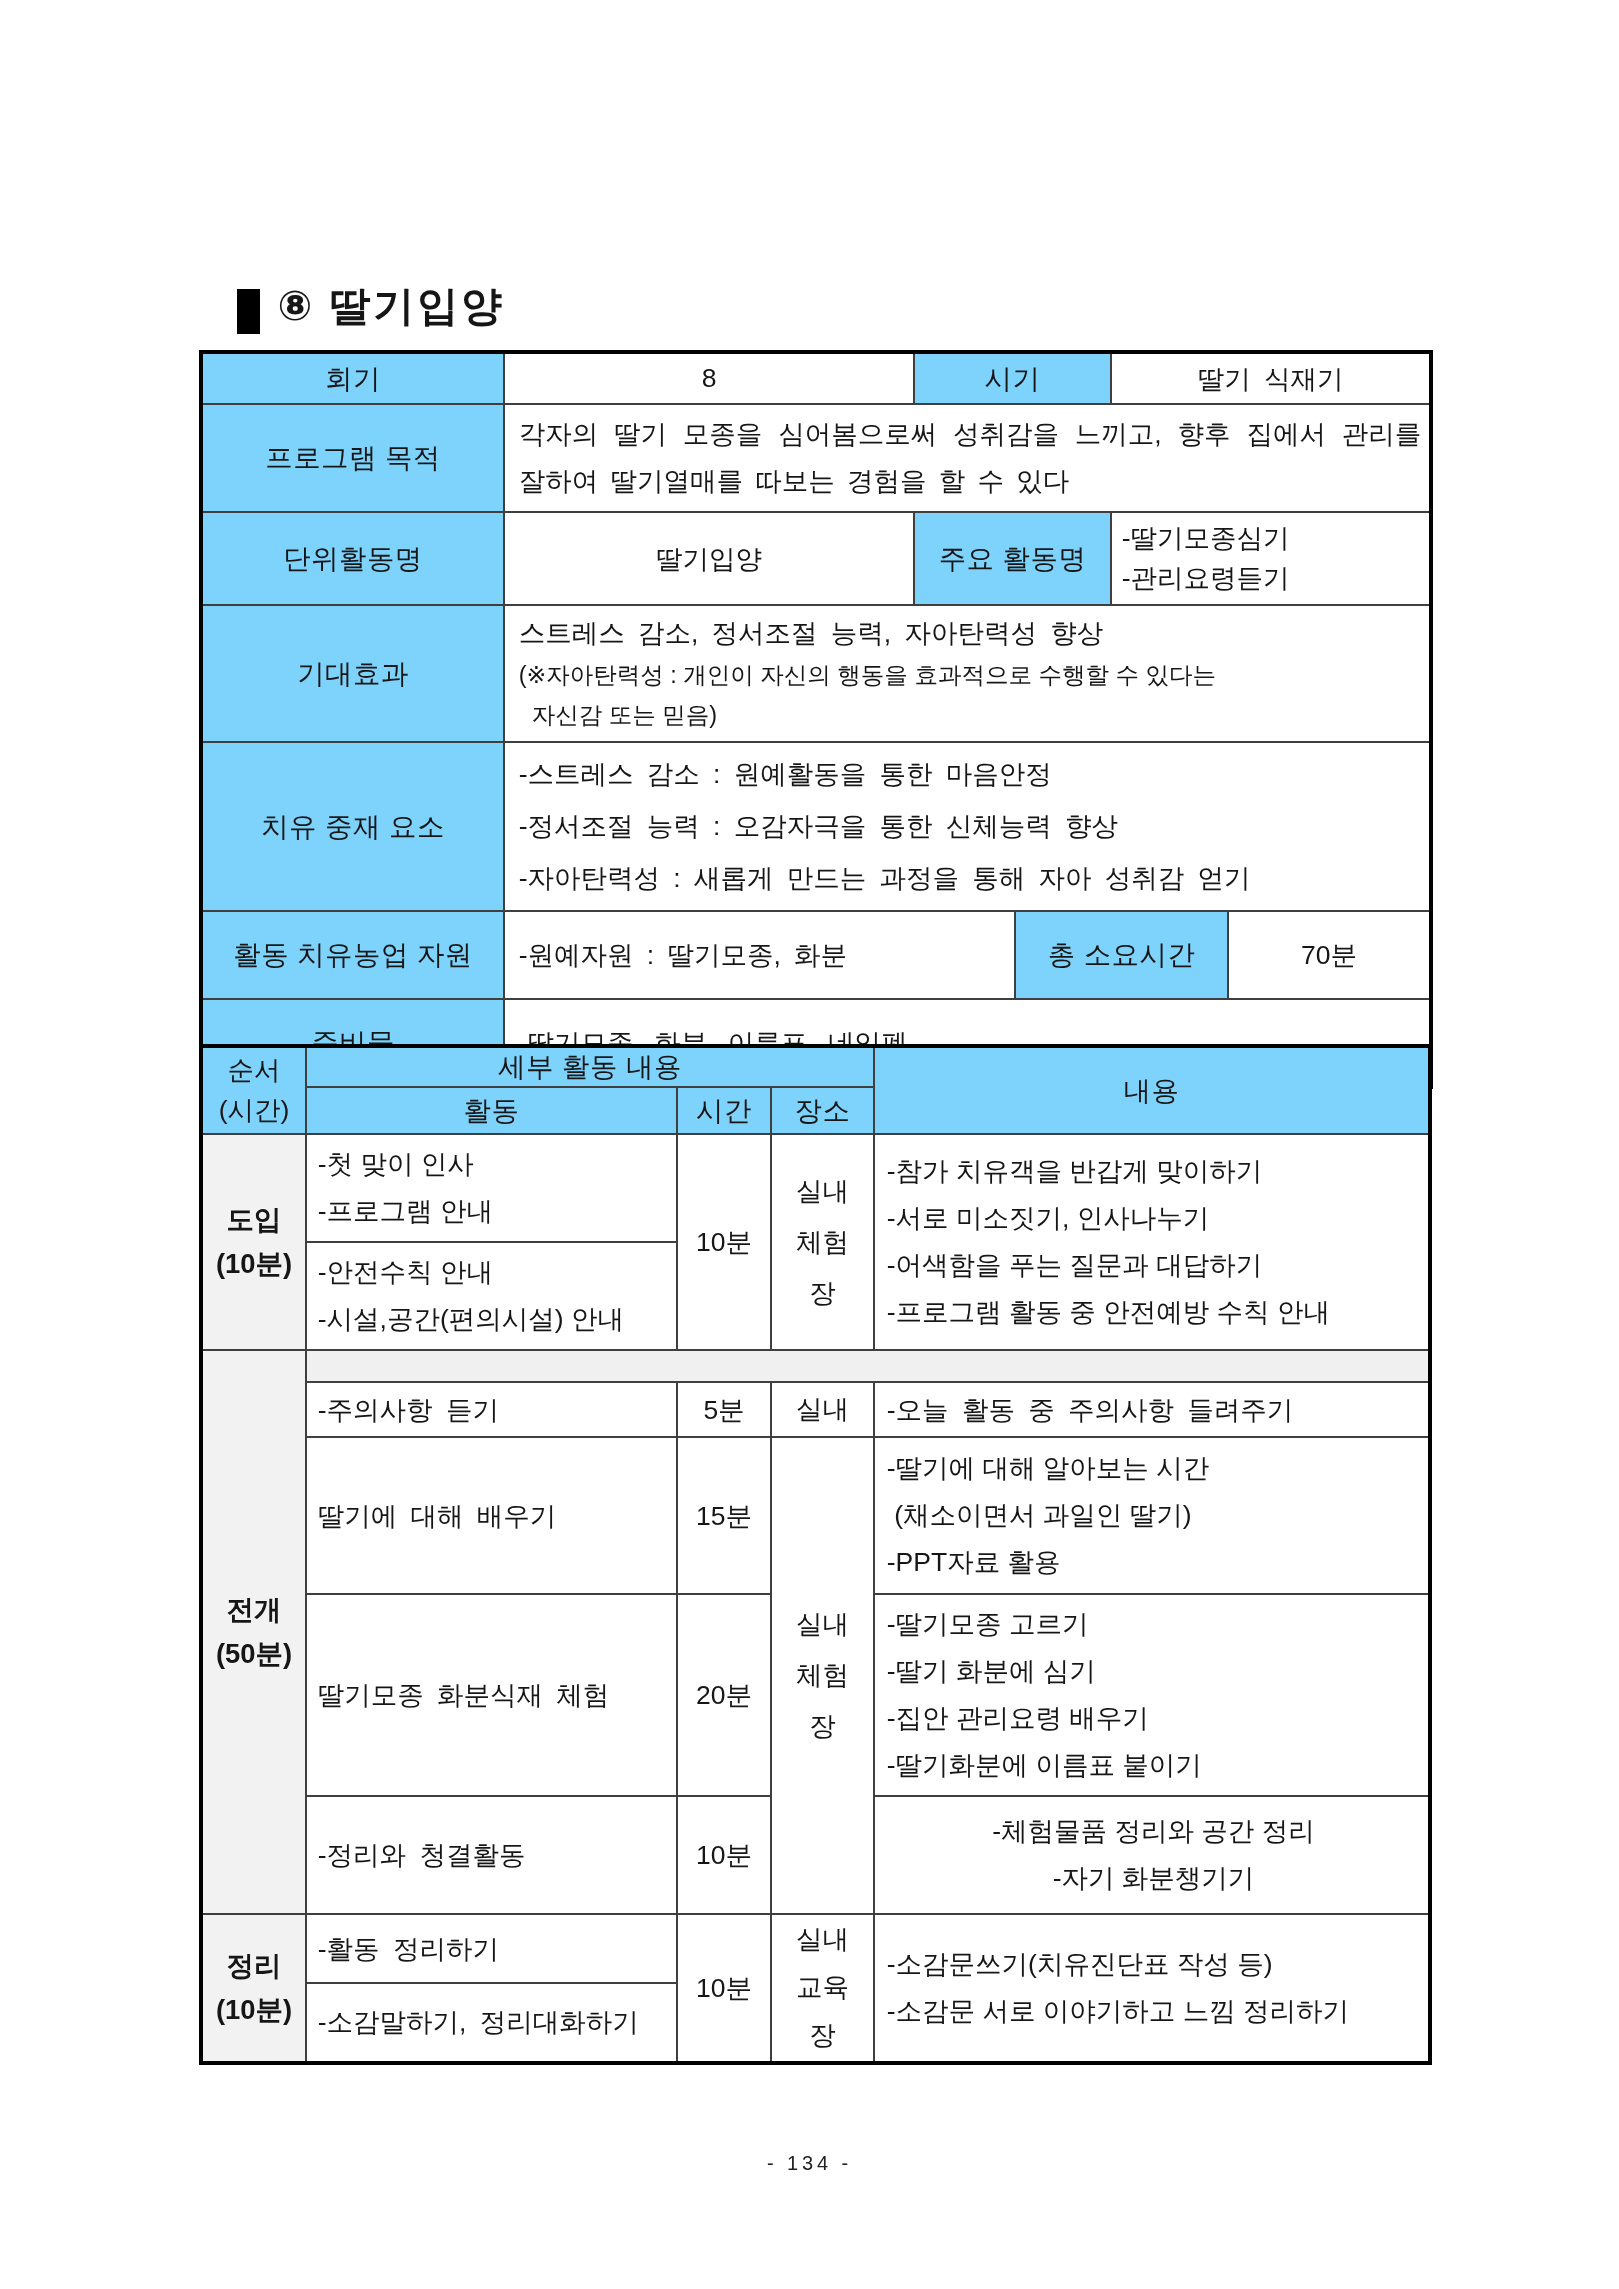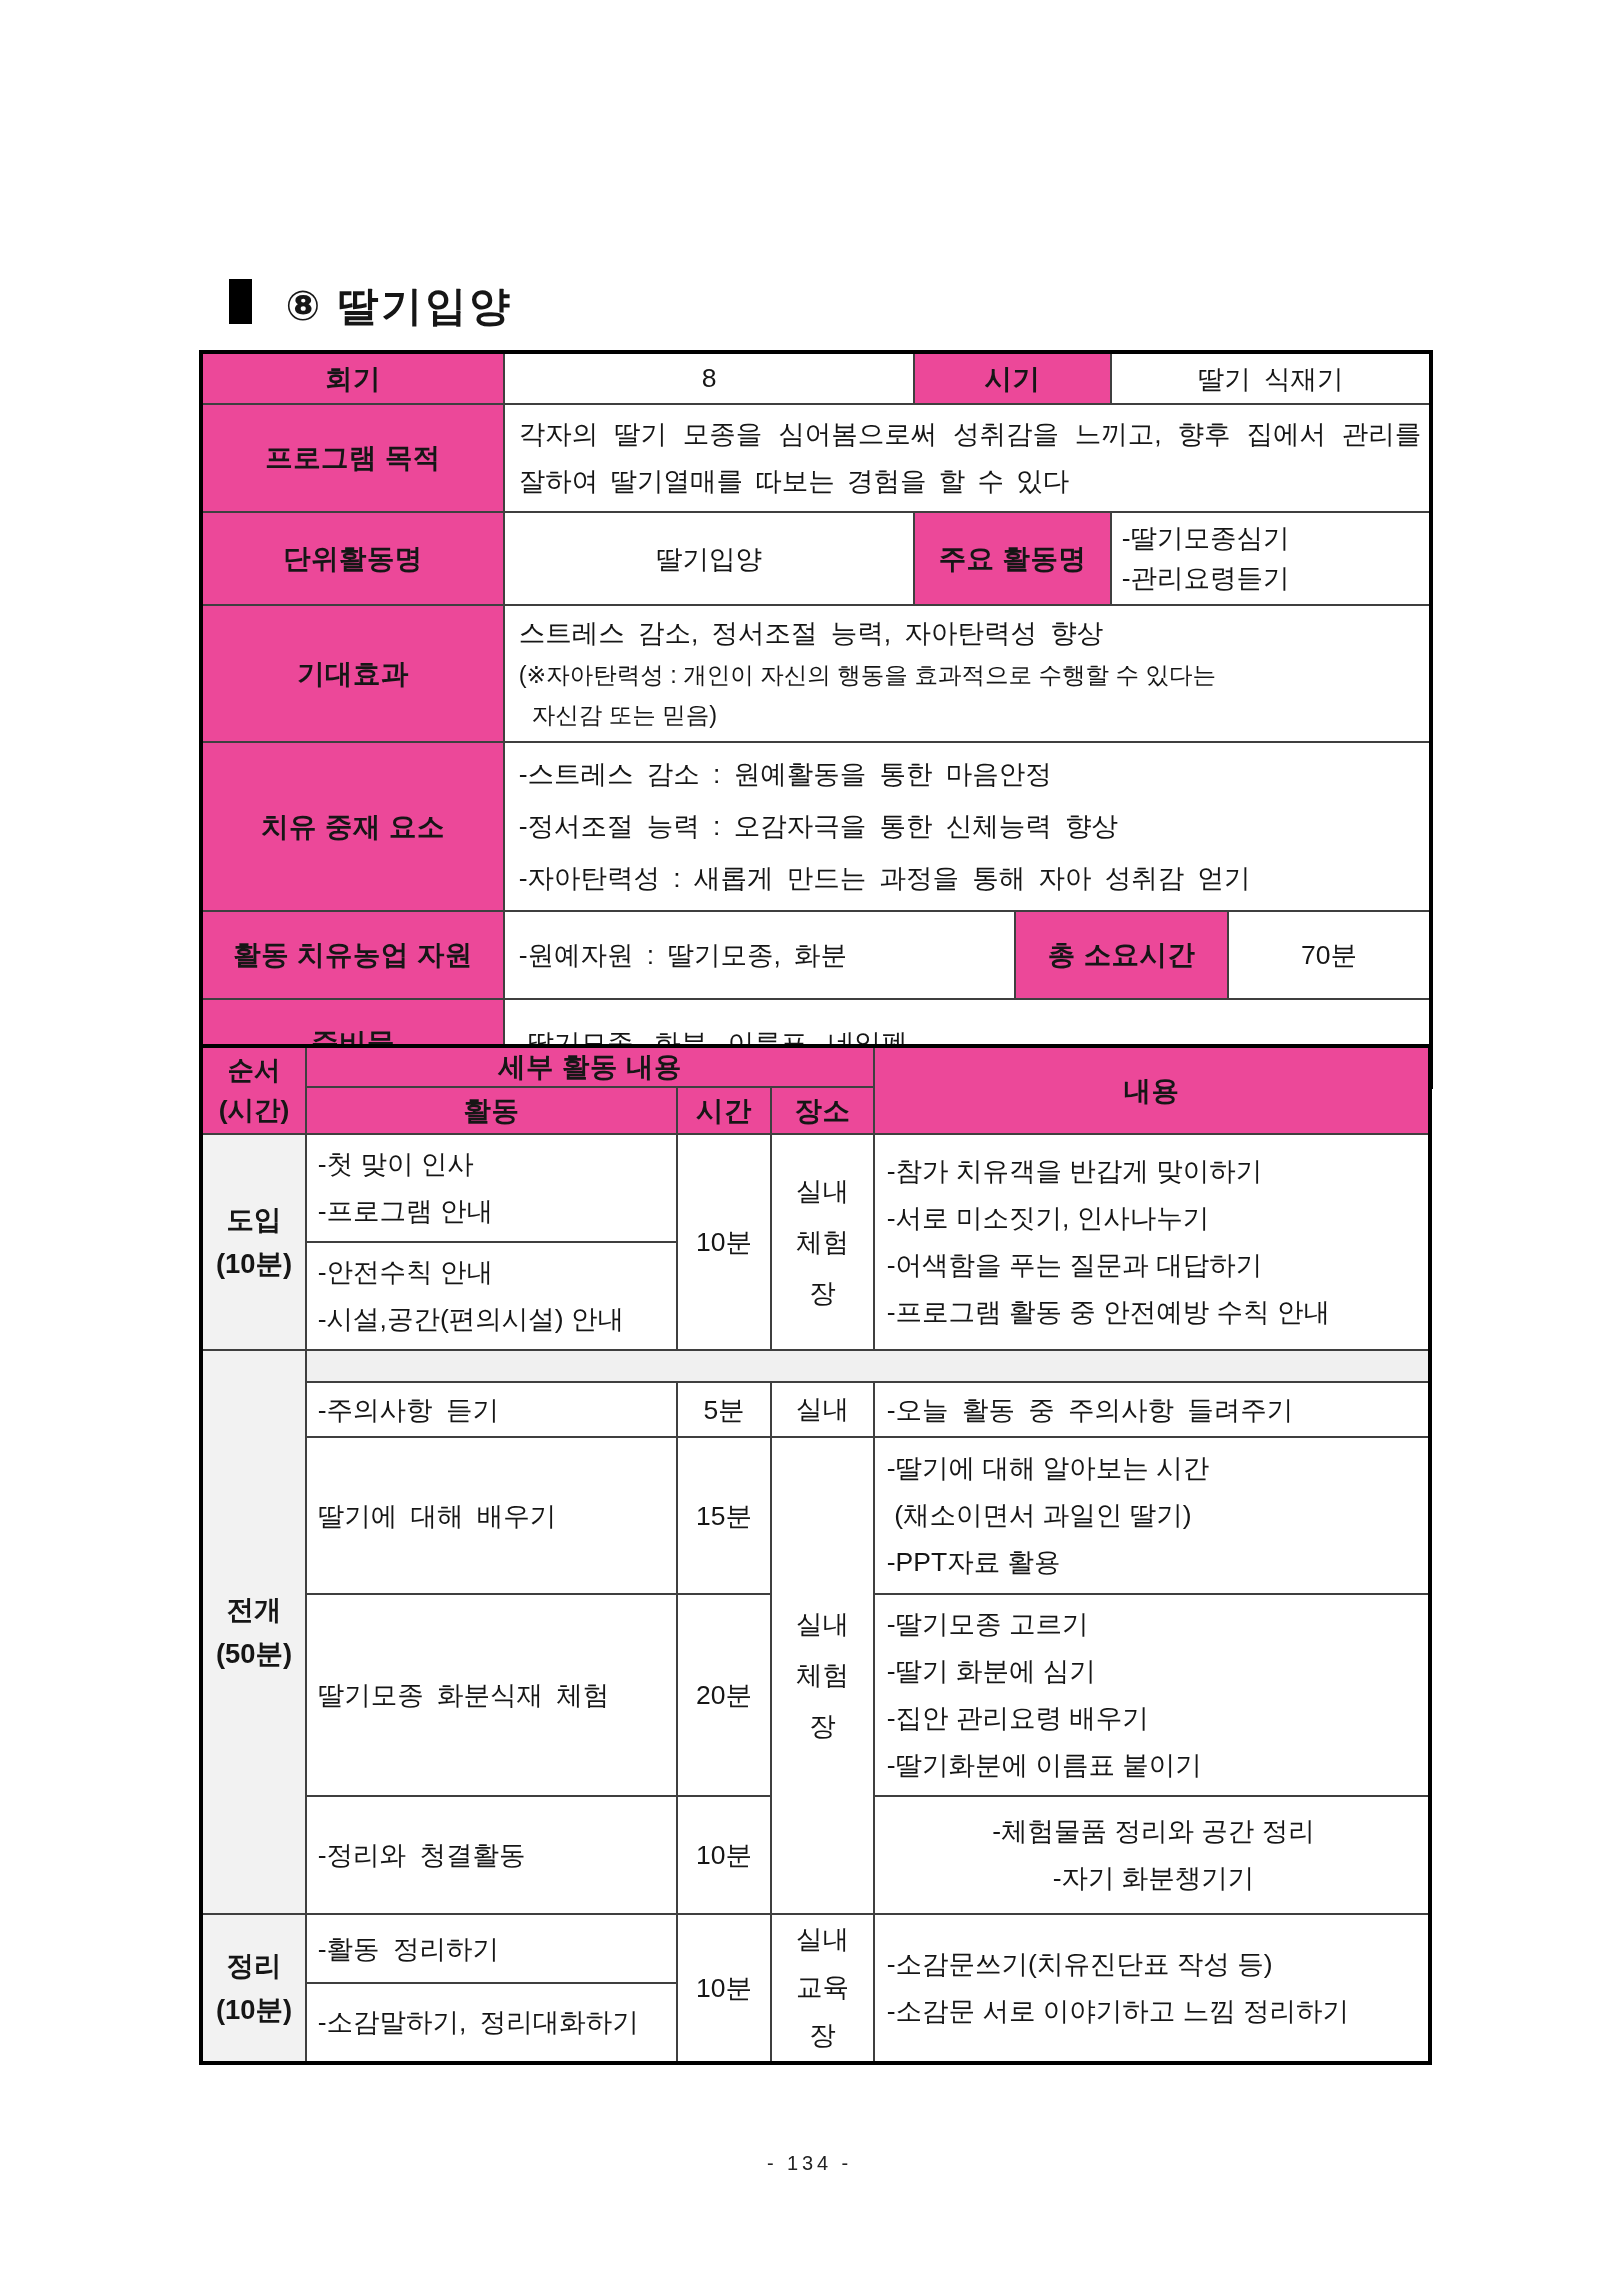--- a/index.html
+++ b/index.html
@@ -2,32 +2,32 @@
 <html><head>
 <meta charset="utf-8">
 <style>
   html,body{margin:0;padding:0;}
   body{
     width:1619px;height:2290px;position:relative;background:#ffffff;
     font-family:"Liberation Sans","DejaVu Sans",sans-serif;color:#161616;
   }
   
   .heading{
-    position:absolute;left:229px;top:279px;display:flex;align-items:flex-start;gap:34px;
+    position:absolute;left:237px;top:279px;display:flex;align-items:flex-end;gap:18px;
   }
   .heading .bar{width:22.5px;height:45px;background:#000;}
   .heading .txt{font-size:41px;font-weight:600;letter-spacing:2.9px;}
   
   table{
     border-collapse:collapse;table-layout:fixed;position:absolute;left:199px;
     background:#fff;border:4.9px solid #000;
   }
   th,td{border:2px solid #3f3f3f;overflow:hidden;}
   th{
-    background:#ec4899;font-weight:700;font-size:27.4px;text-align:center;
+    background:#7dd3fc;font-weight:400;font-size:27.4px;text-align:center;
     vertical-align:middle;letter-spacing:0.5px;padding:0 3.9px;
   }
   td{font-size:26.5px;vertical-align:middle;letter-spacing:0px;}
   .c{text-align:center;}
   .lpad{padding:5.9px 7.8px 5.9px 13.7px;text-align:left;}
   .preline{white-space:pre-line;}
   .lh{line-height:1.78;}
   .lh2{line-height:1.95;}
   .just{text-align:justify;line-height:1.78;word-spacing:4.9px;}
   .note{font-size:23.5px;letter-spacing:0;}

